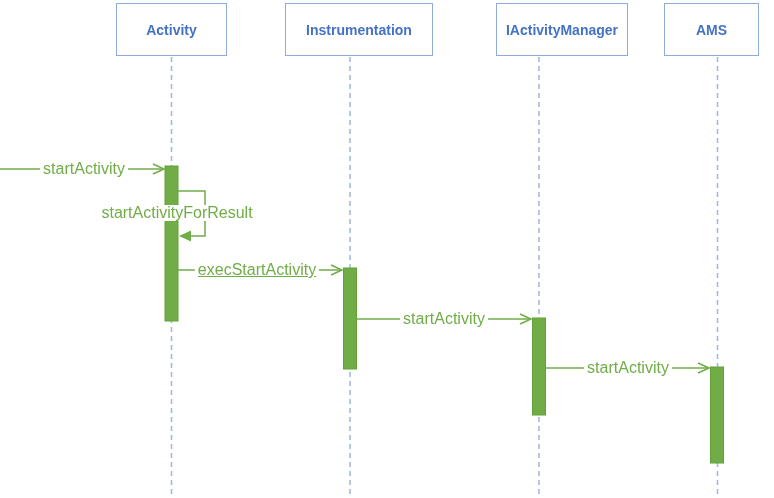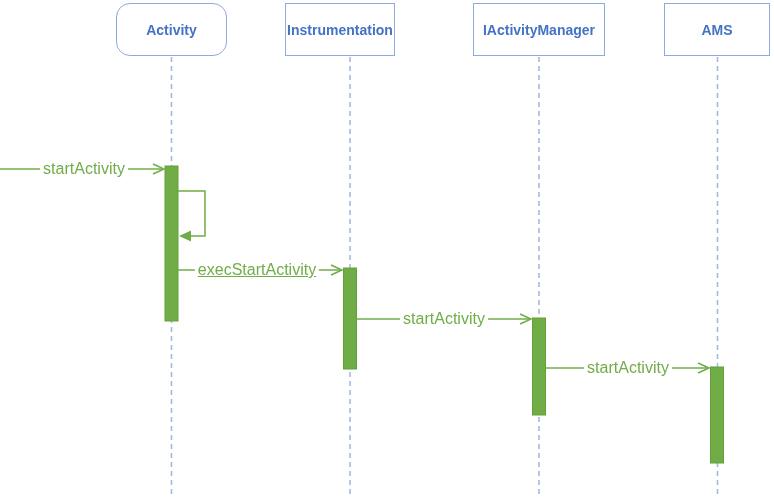--- a/index.html
+++ b/index.html
@@ -59,31 +59,32 @@
     <path class="msg-line" d="M178 270 H341"></path>
     <path class="msg-head-open" d="M331 265 L342 270 L331 275"></path>
 
     <path class="msg-line" d="M356.5 319 H530"></path>
     <path class="msg-head-open" d="M520 314 L531 319 L520 324"></path>
 
     <path class="msg-line" d="M545.5 368 H708"></path>
     <path class="msg-head-open" d="M698 363 L709 368 L698 373"></path>
   </svg>
 
-  <div class="participant" style="left:116px;width:111px;border-radius:14px;">
+  <div class="participant" style="left:116px;width:111px;">
     <span>Activity</span>
   </div>
-  <div class="participant" style="left:285px;width:110px;">
+  <div class="participant" style="left:285px;width:148px;">
     <span>Instrumentation</span>
   </div>
-  <div class="participant" style="left:473px;width:132px;text-align:center;">
+  <div class="participant" style="left:496px;width:132px;text-align:center;">
     <span>IActivityManager</span>
   </div>
-  <div class="participant" style="left:664px;width:106px;">
+  <div class="participant" style="left:664px;width:95px;">
     <span>AMS</span>
   </div>
 
   <span class="msg-label" style="left:84px;top:169px;">startActivity</span>
+  <span class="msg-label" style="left:177px;top:213px;">startActivityForResult</span>
   <span class="msg-label" style="left:257px;top:270px;text-decoration:underline;">execStartActivity</span>
   <span class="msg-label" style="left:444px;top:319px;">startActivity</span>
   <span class="msg-label" style="left:628px;top:368px;">startActivity</span>
 
 </div>
 
 </body></html>

